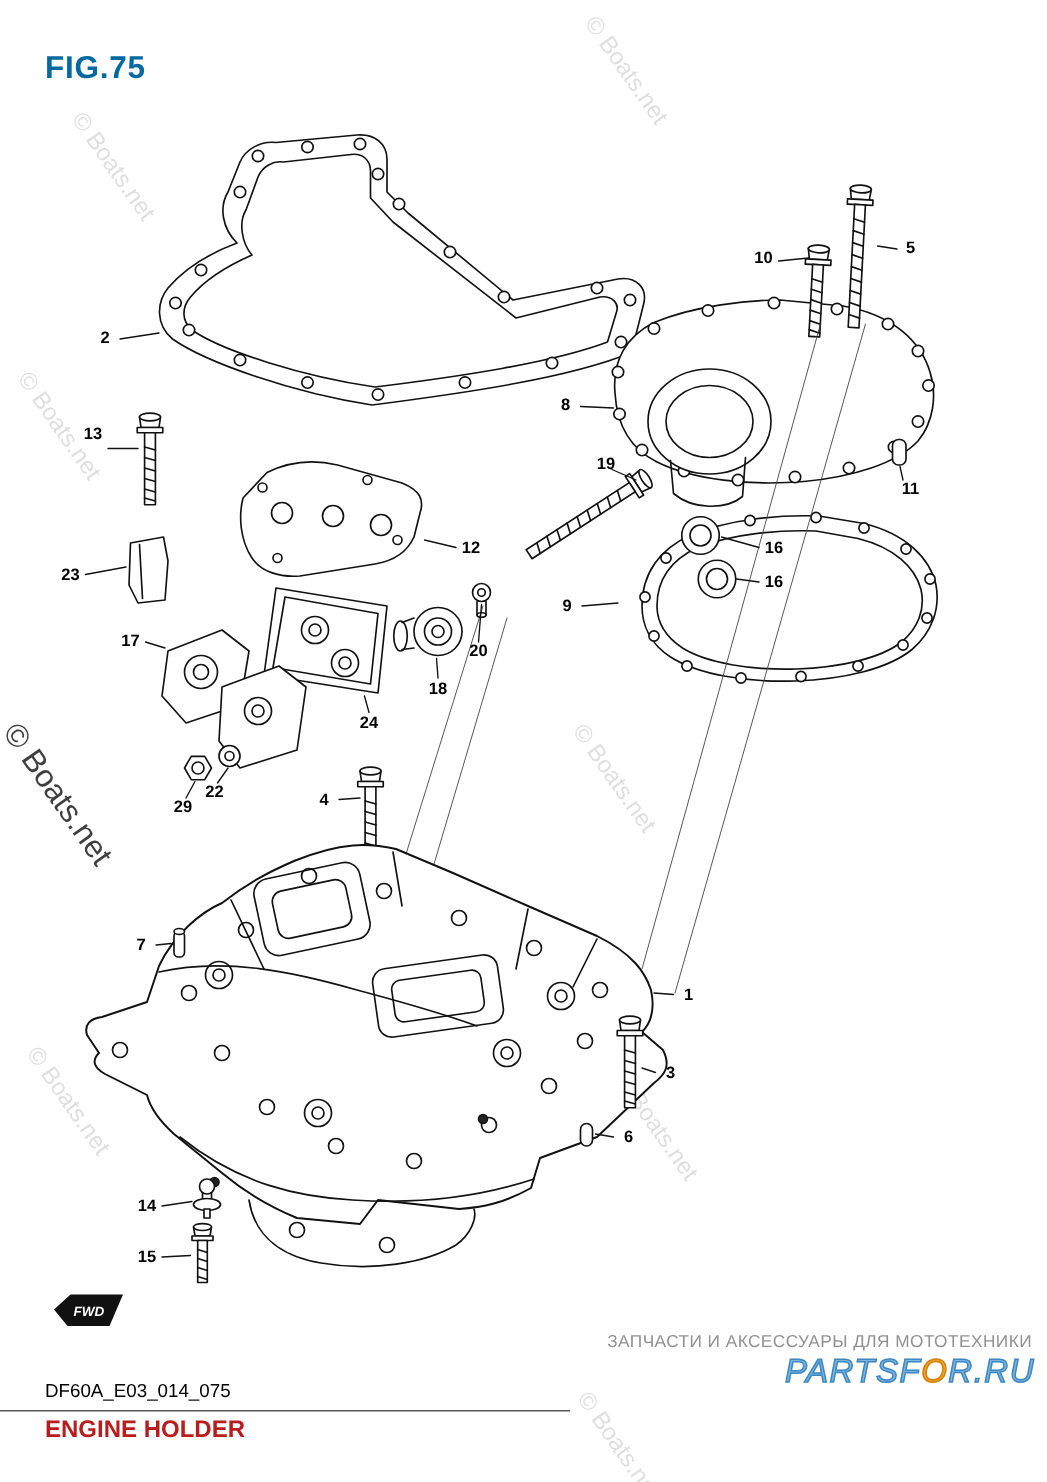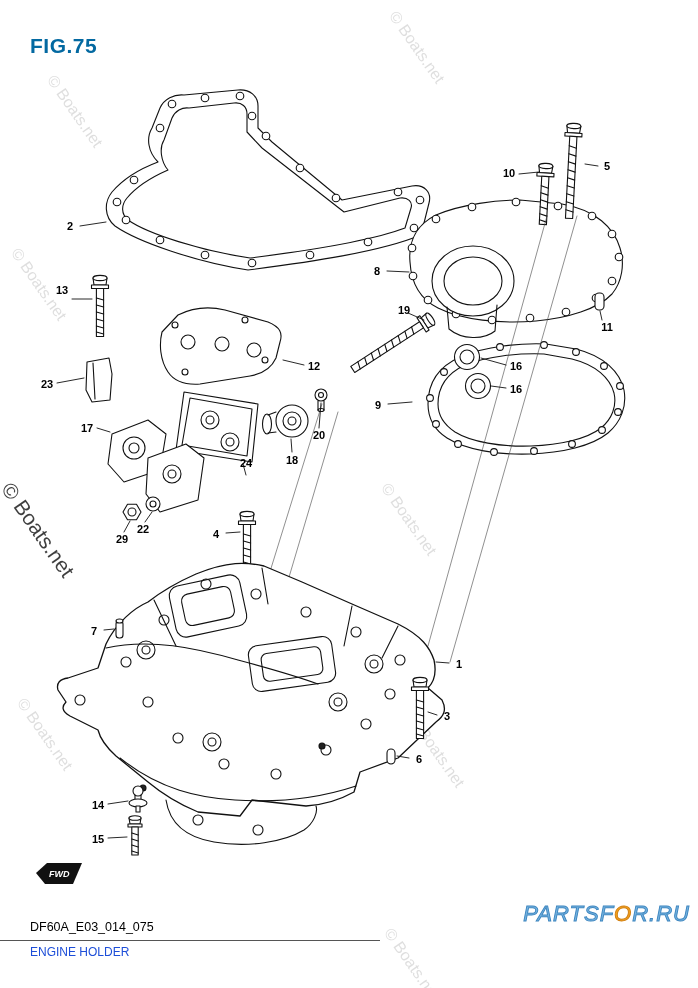--- a/index.html
+++ b/index.html
@@ -7,21 +7,21 @@
         font-family:"Liberation Sans",sans-serif;}
   .fig-title{position:absolute;left:30px;top:34px;font-size:21px;font-weight:800;color:#0369a1;letter-spacing:.5px;}
   .callout{position:absolute;transform:translate(-50%,-50%);font-size:11px;font-weight:600;color:#000;
            line-height:1;cursor:default;}
   .watermark{position:absolute;transform:rotate(55deg);transform-origin:0 0;font-size:16px;
              color:rgba(60,60,60,.17);white-space:nowrap;pointer-events:none;font-family:"Liberation Sans",sans-serif;}
   .watermark.dark{font-size:21px;color:rgba(20,20,20,.82);}
   svg.diagram{position:absolute;left:0;top:0;}
   .footer-code{position:absolute;left:30px;top:920px;font-size:12.5px;color:#000;}
   .footer-rule{position:absolute;left:0;top:940px;width:380px;height:1px;background:#555;}
-  .footer-title{position:absolute;left:30px;top:945px;font-size:12px;color:#1d4ed8;}
+  .footer-title{position:absolute;left:30px;top:945px;font-size:16px;color:#b91c1c;font-weight:bold;}
   .tagline{position:absolute;right:10px;top:889px;font-size:11.5px;color:#909090;letter-spacing:.3px;}
   .logo{position:absolute;right:8px;top:901px;font-size:22px;font-weight:normal;font-style:italic;
         color:#79b6e2;-webkit-text-stroke:1px #3f87c0;letter-spacing:1px;margin-left:12px;}
   .logo .o{color:#f6a41c;-webkit-text-stroke:1px #d07f12;}
   .fwd{position:absolute;left:36px;top:860px;}
 </style>
 </head>
 <body>
 
 <div class="page">
@@ -323,25 +323,26 @@
   <div class="callout" style="left:98px;top:839px">15</div>
   <div class="callout" style="left:516px;top:366px">16</div>
   <div class="callout" style="left:516px;top:389px">16</div>
   <div class="callout" style="left:87px;top:428px">17</div>
   <div class="callout" style="left:292px;top:460px">18</div>
   <div class="callout" style="left:404px;top:310px">19</div>
   <div class="callout" style="left:319px;top:435px">20</div>
   <div class="callout" style="left:122px;top:539px">29</div>
   <div class="callout" style="left:143px;top:529px">22</div>
   <div class="callout" style="left:47px;top:384px">23</div>
-  <div class="callout" style="left:246px;top:463px">24</div>
+  <div class="callout" style="left:246px;top:483px">24</div>
 
   <svg class="fwd" width="50" height="28">
     <polygon points="0,13 11,3 46,3 37,24 9,24" fill="#111"></polygon>
     <text x="13" y="17" fill="#fff" font-size="9" font-style="italic" font-weight="bold" font-family="Liberation Sans, sans-serif">FWD</text>
   </svg>
 
   <div class="footer-code">DF60A_E03_014_075</div>
   <div class="footer-rule"></div>
   <div class="footer-title">ENGINE HOLDER</div>
+  <div class="tagline">ЗАПЧАСТИ И АКСЕССУАРЫ ДЛЯ МОТОТЕХНИКИ</div>
   <div class="logo"><span>PARTSF</span><span class="o">O</span><span>R.RU</span></div>
 
 </div>
 
 </body></html>

